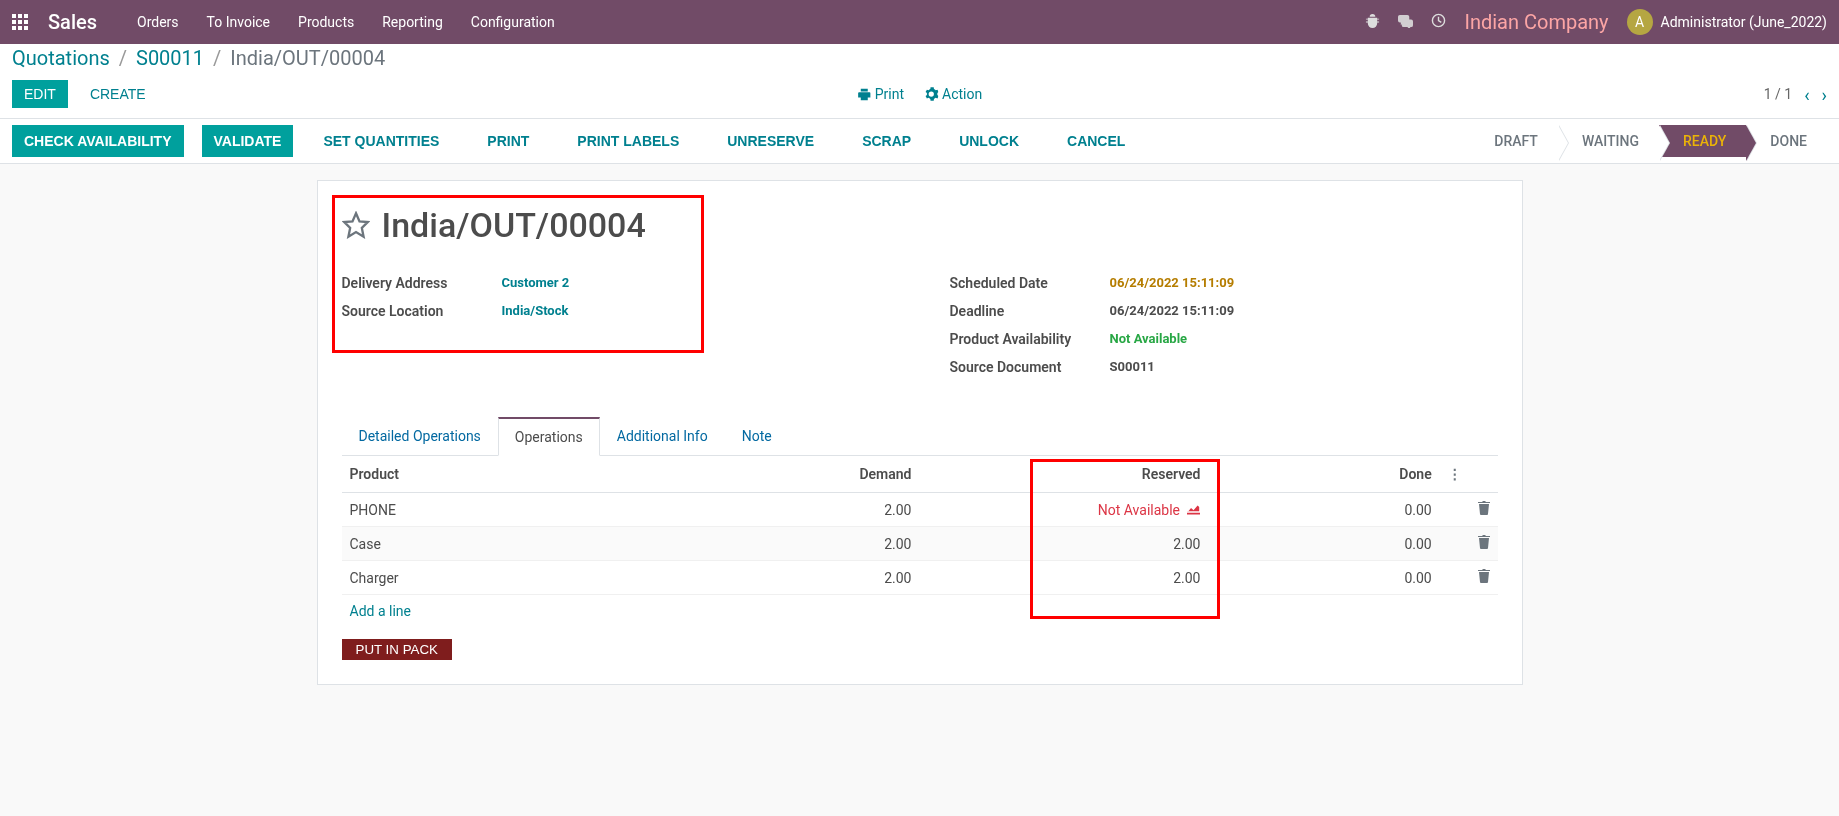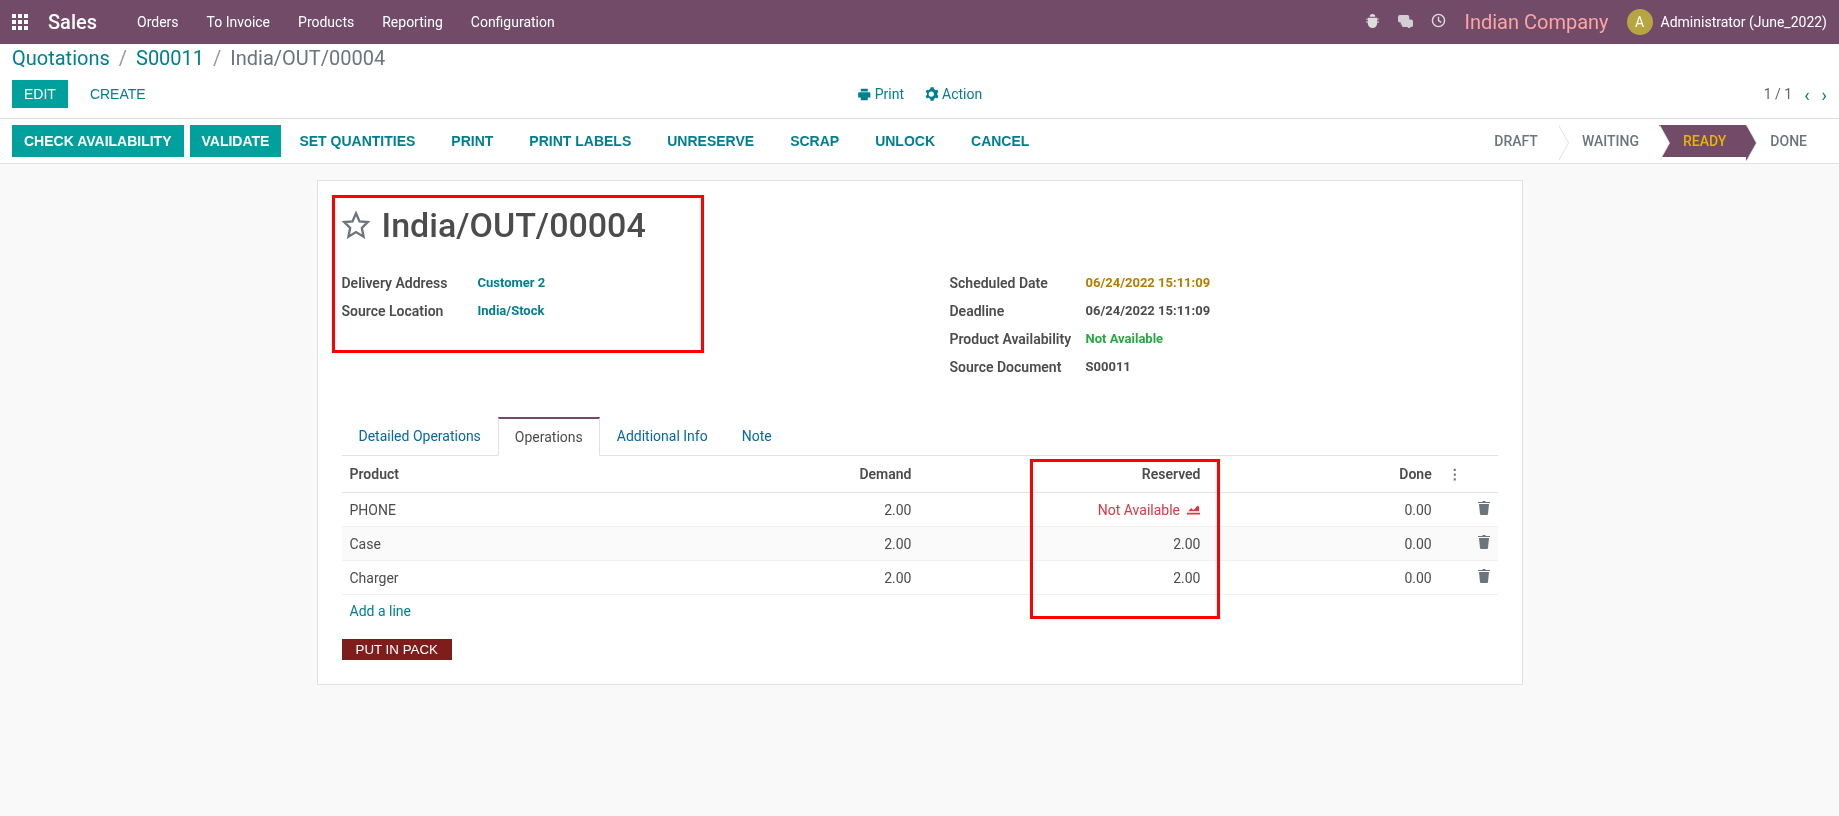--- a/index.html
+++ b/index.html
@@ -32,21 +32,21 @@
 .btn { padding: 6px 12px; font-size: 14px; border: none; cursor: pointer; font-weight: 500; }
 .btn-primary { background: #00A09D; color: #fff; }
 .btn-secondary-link { background: transparent; color: #00808f; font-weight: 500; }
 .cp-middle { margin: 0 auto; display: flex; gap: 20px; position: absolute; left: 50%; transform: translateX(-50%); }
 .toolbtn { color: #00808f; font-size: 14px; display: flex; align-items: center; gap: 4px; cursor: pointer; }
 .cp-right { margin-left: auto; display: flex; align-items: center; gap: 12px; color: #666; }
 .pager-arrow { cursor: pointer; color: #00808f; font-size: 18px; }
 
 
 .status-bar { background: #fff; border-bottom: 1px solid #dee2e6; display: flex; align-items: center; padding: 6px 12px; }
-.status-actions { display: flex; gap: 0; }
+.status-actions { display: flex; gap: 12px; }
 .status-actions .sbtn { padding: 8px 12px; font-size: 14px; font-weight: 600; cursor: pointer; border: none; }
 .sbtn.filled { background: #00A09D; color: #fff; margin-right: 6px; }
 .sbtn.link { background: transparent; color: #00808f; margin-right: 12px; }
 .status-stages { margin-left: auto; display: flex; align-items: center; }
 .stage { position: relative; padding: 8px 20px 8px 24px; font-size: 14px; color: #6c757d; font-weight: 500; background: #fff; }
 .stage:after { content: ""; position: absolute; right: -10px; top: 0; width: 0; height: 0; border-top: 18px solid transparent; border-bottom: 18px solid transparent; border-left: 10px solid #fff; z-index: 2; }
 .stage:before { content: ""; position: absolute; right: -11px; top: 0; width: 0; height: 0; border-top: 18px solid transparent; border-bottom: 18px solid transparent; border-left: 10px solid #dee2e6; z-index: 1; }
 .stage.active { background: #714B67; color: #eab308; }
 .stage.active:after { border-left-color: #714B67; }
 .stage.last:after, .stage.last:before { display: none; }
@@ -55,21 +55,21 @@
 .sheet-wrap { display: flex; justify-content: center; padding: 16px 0 40px 0; }
 .sheet { background: #fff; border: 1px solid #dee2e6; width: 1206px; padding: 24px; position: relative; }
 .title-row { display: flex; align-items: center; gap: 12px; margin-bottom: 30px; }
 .star { width: 28px; height: 28px; }
 .title { font-size: 34px; font-weight: 500; color: #4c4c4c; }
 .highlight-red { position: absolute; border: 3px solid red; pointer-events: none; }
 
 .field-grid { display: flex; gap: 60px; margin-bottom: 30px; }
 .field-col { flex: 1; }
 .field-row { display: flex; margin-bottom: 12px; }
-.field-label { width: 136px; font-weight: 600; color: #4c4c4c; font-size: 14px; }
+.field-label { width: 160px; font-weight: 600; color: #4c4c4c; font-size: 14px; }
 .field-value { font-size: 13px; font-weight: bold; }
 .field-value.link { color: #00808f; cursor: pointer; }
 .field-value.warn { color: #b57d00; }
 .field-value.green { color: #28a745; }
 
 
 .tabs { display: flex; border-bottom: 1px solid #dee2e6; }
 .tab { padding: 10px 16px; border: 1px solid transparent; cursor: pointer; font-size: 14px; color: #0369a1; }
 .tab.active { border: 1px solid #dee2e6; border-bottom: 1px solid #fff; margin-bottom: -1px; color: #4c4c4c; border-top: 2px solid #714B67; }
 

